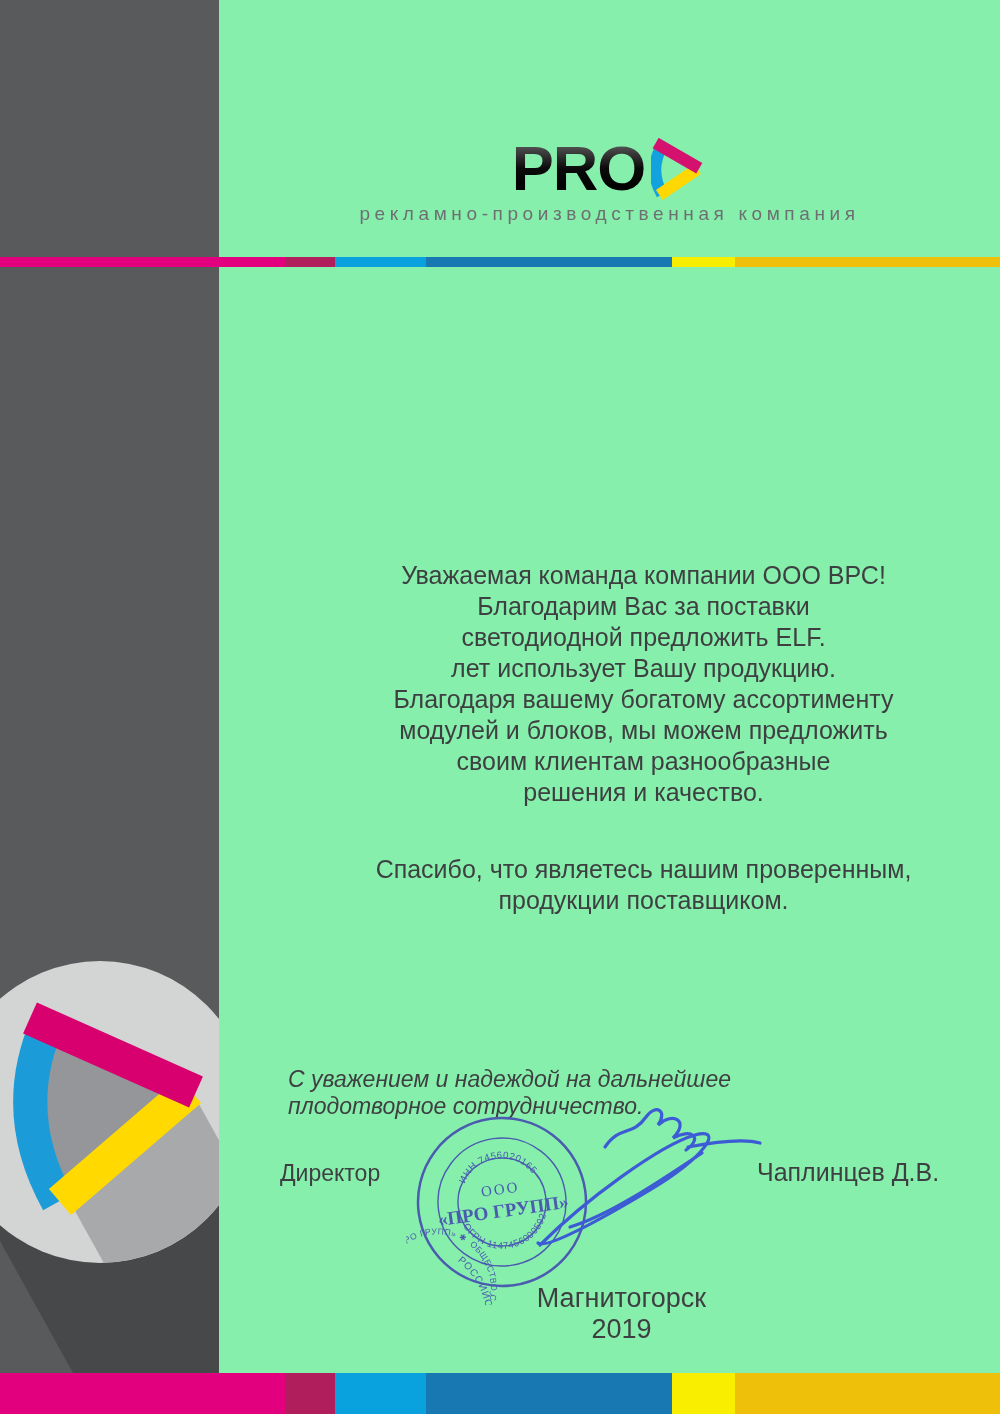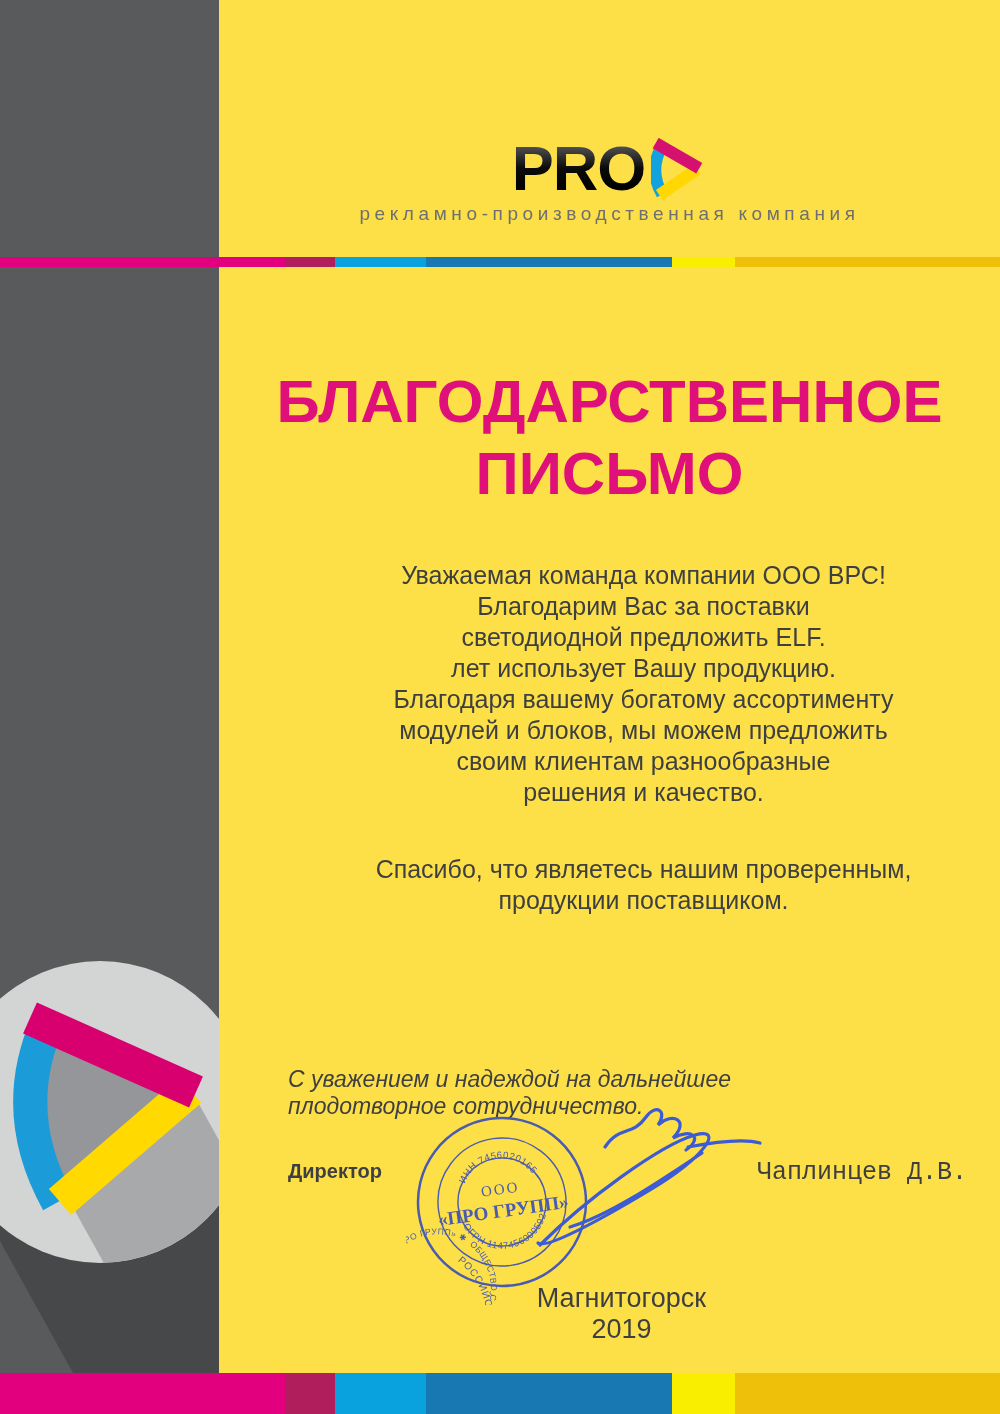--- a/index.html
+++ b/index.html
@@ -1,17 +1,17 @@
 <!DOCTYPE html>
 <html><head>
 <meta charset="utf-8">
 <style>
   html,body{margin:0;padding:0;background:#fff;}
   .page{
-    position:relative;width:1000px;height:1414px;overflow:hidden;background:#fde047;
+    position:relative;width:1000px;height:1414px;overflow:hidden;background:#86efac;
     font-family:"Liberation Sans","DejaVu Sans",sans-serif;
   }
   .abs{position:absolute;}
   
   .logo-row{
     position:absolute;top:130px;left:219px;width:781px;height:76px;
     display:flex;align-items:center;justify-content:center;
   }
   .gloss{
     font-size:63px;font-weight:bold;letter-spacing:-1px;line-height:76px;
@@ -42,22 +42,22 @@
   
   .body-text{
     position:absolute;top:560px;left:219px;width:849px;text-align:center;
     color:#3E3F41;font-size:25px;line-height:31px;
   }
   .para2{margin-top:46px;}
   .closing{
     position:absolute;top:1066px;left:288px;width:520px;text-align:left;
     color:#3E3F41;font-size:23px;line-height:27px;font-style:italic;
   }
-  .role{position:absolute;top:1160px;left:288px;color:#3E3F41;font-size:20px;font-weight:bold;}
-  .name{position:absolute;top:1158px;left:757px;color:#3E3F41;font-size:25px;font-family:Liberation Mono, monospace;}
+  .role{position:absolute;top:1160px;left:280px;color:#3E3F41;font-size:23px;}
+  .name{position:absolute;top:1158px;left:757px;color:#3E3F41;font-size:25px;}
   
   .stamp{position:absolute;top:1102px;left:402px;transform:rotate(-8deg);}
   .stamp text,.stamp textPath{fill:#4A5BB0;}
   .signature{position:absolute;top:1095px;left:510px;}
   
   .footer{
     position:absolute;top:1283px;left:219px;width:781px;text-align:center;
     color:#3E3F41;font-size:27px;line-height:31px;padding-left:12px;
   }
 </style>
@@ -96,24 +96,20 @@
 
   <div class="stripe stripe-top">
     <span class="seg seg-m"></span>
     <span class="seg seg-c"></span>
     <span class="seg seg-lb"></span>
     <span class="seg seg-b"></span>
     <span class="seg seg-y"></span>
     <span class="seg seg-g"></span>
   </div>
 
-  <div class="title">
-    <div>БЛАГОДАРСТВЕННОЕ</div>
-    <div>ПИСЬМО</div>
-  </div>
 
   <div class="body-text">
     <div>Уважаемая команда компании  ООО ВРС!</div>
     <div>Благодарим Вас за поставки</div>
     <div>светодиодной предложить ELF.</div>
     <div>лет использует Вашу продукцию.</div>
     <div>Благодаря вашему богатому ассортименту</div>
     <div>модулей и блоков, мы можем предложить</div>
     <div>своим клиентам разнообразные</div>
     <div>решения и качество.</div>

